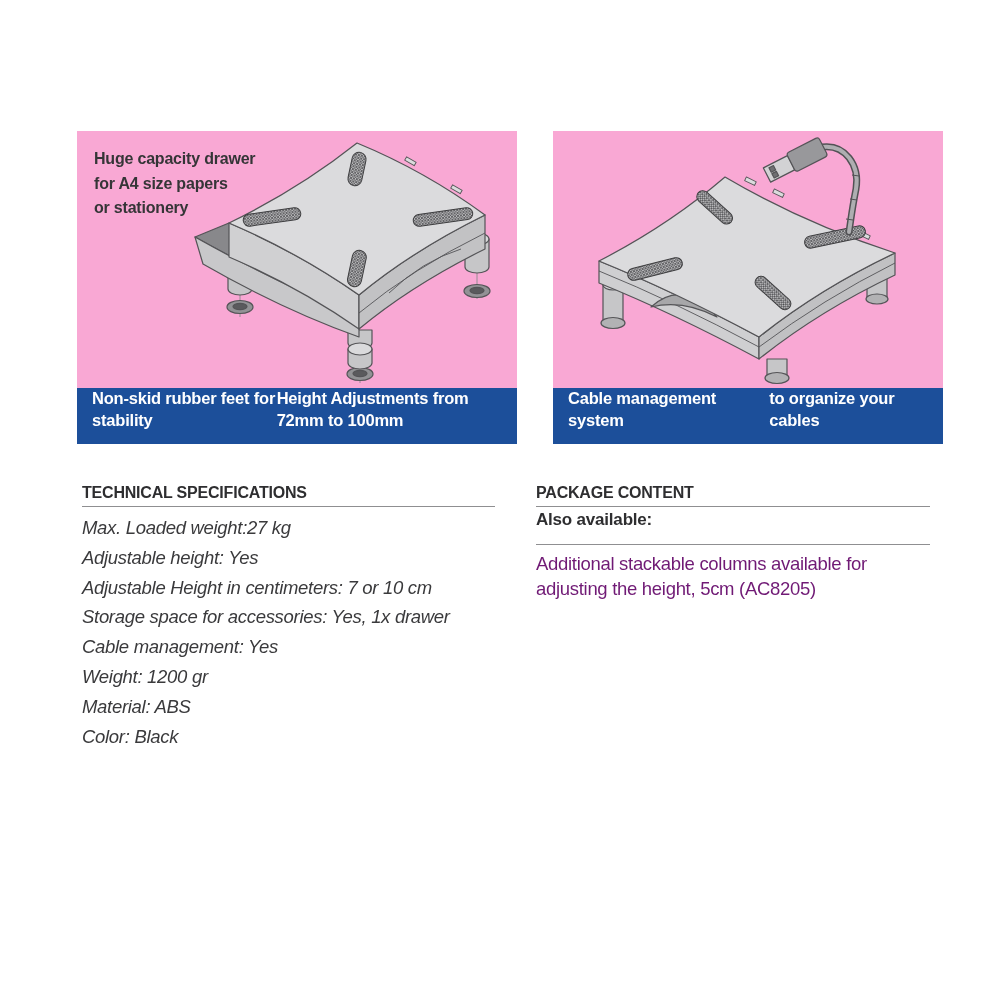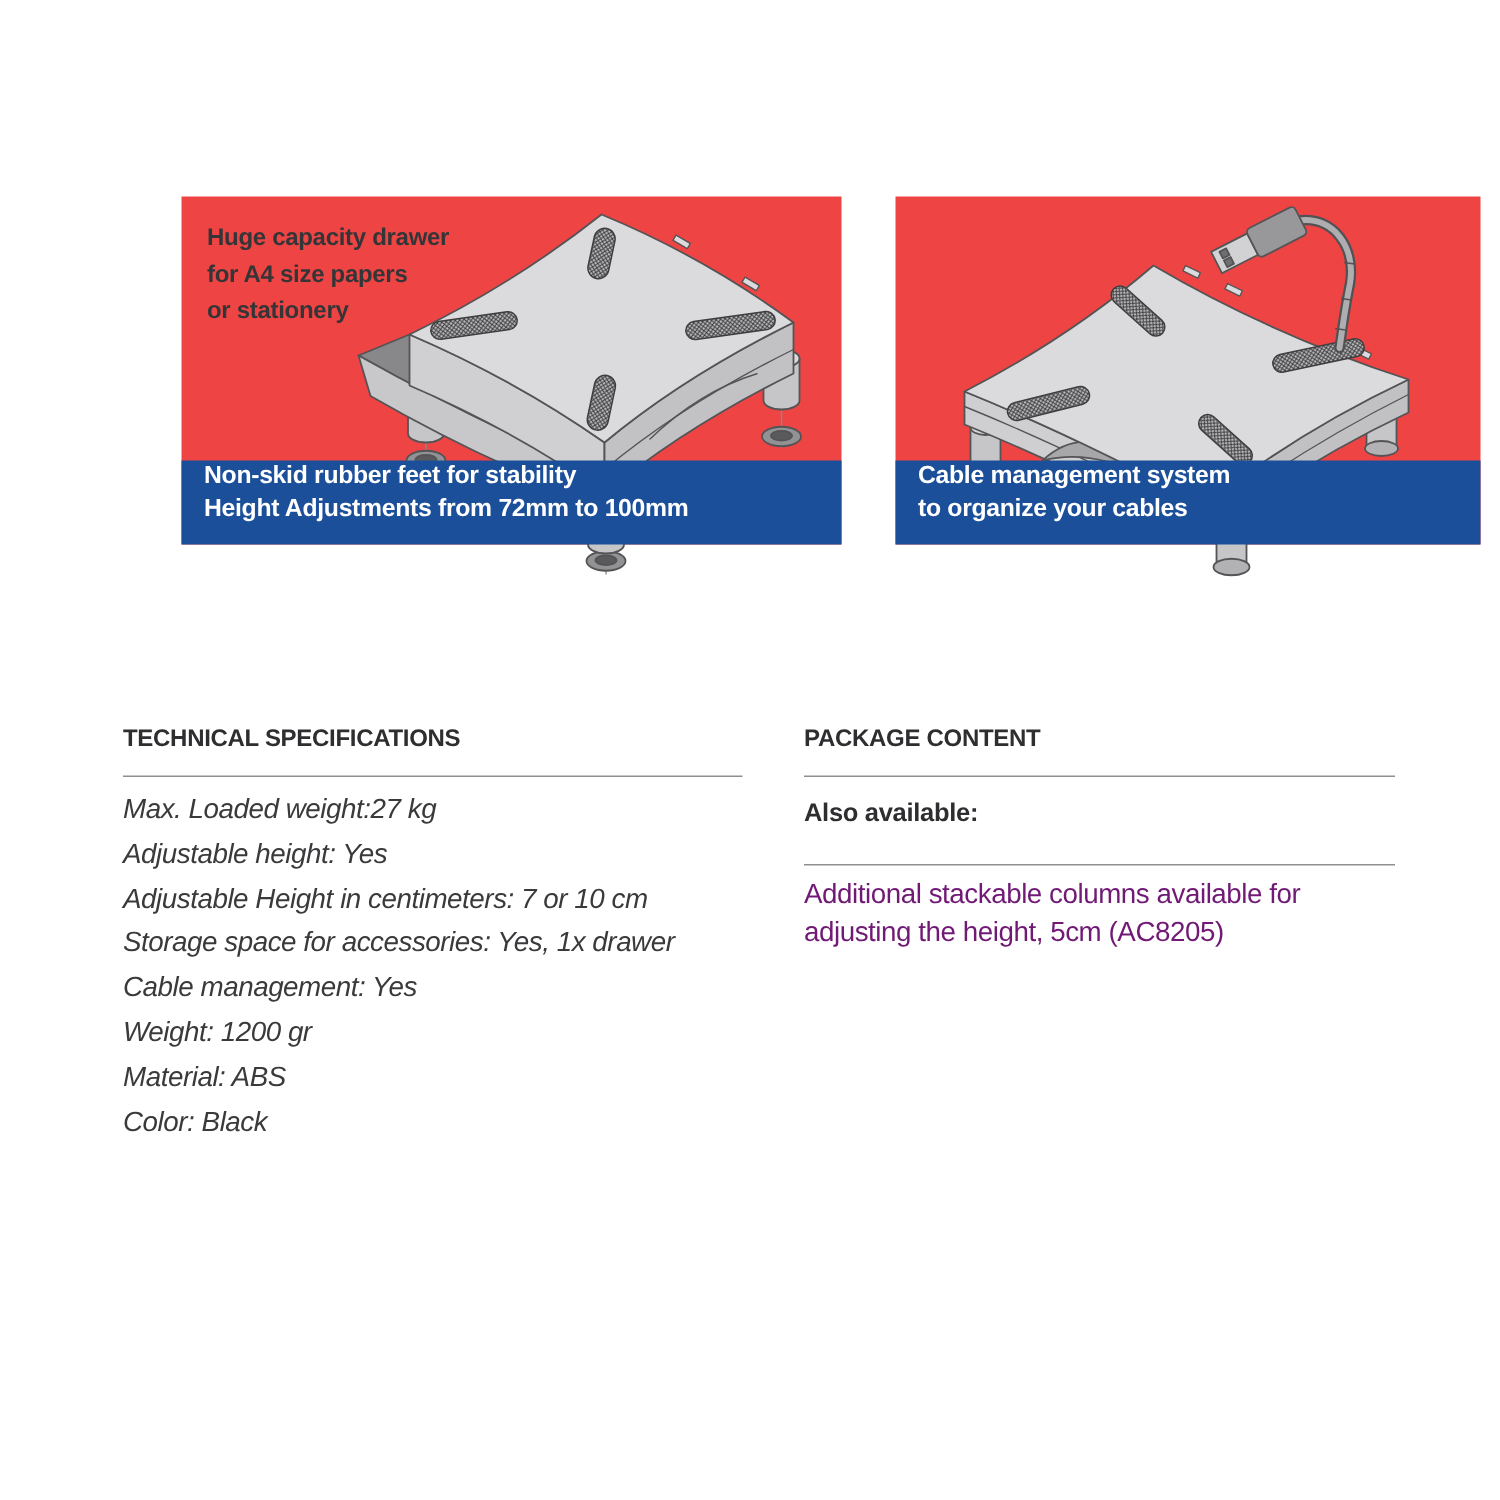--- a/index.html
+++ b/index.html
@@ -2,50 +2,50 @@
 <html><head>
 <meta charset="utf-8">
 <style>
   * { margin:0; padding:0; box-sizing:border-box; }
   html,body { background:#ffffff; }
   .page {
     position:relative; width:1000px; height:1000px; background:#ffffff;
     font-family:"Liberation Sans", sans-serif; color:#3a3a3c; overflow:hidden;
   }
   
-  .panel { position:absolute; top:131px; height:232px; background:#ef4444;margin-left:44px; }
+  .panel { position:absolute; top:131px; height:313px; background:#f9a8d4; }
   .panel-drawer { left:77px;  width:440px; }
   .panel-cable  { left:553px; width:390px; }
   .illustration { position:absolute; top:0; left:0; }
   .annotation {
     position:absolute; top:16px; left:17px; font-weight:bold; font-size:16px;
     line-height:24.5px; color:#353537; letter-spacing:-0.2px;
   }
   .caption-bar {
     position:absolute; left:0; bottom:0; width:100%; height:56px;
     background:#1c4f9a; color:#ffffff; font-weight:bold; font-size:16.5px;
     line-height:21.5px; letter-spacing:-0.2px;
-    display:flex; flex-direction:column; padding-left:15px;
+    display:flex; flex-direction:row; justify-content:center; padding-left:15px;
   }
   
   .col { position:absolute; top:483px; }
   .col-specs   { left:82px;  width:413px; }
   .col-package { left:536px; width:394px; }
   .col h2 {
     font-size:16px; font-weight:bold; color:#2e2e30; letter-spacing:-0.2px;
-    line-height:19px; padding-bottom:15px; border-bottom:1px solid #8f8f91;
+    line-height:19px; padding-bottom:4px; border-bottom:1px solid #8f8f91;
   }
   .spec-list { list-style:none; margin-top:6px; }
   .spec-list li, .pkg-content {
     font-size:18.5px; line-height:29.8px; letter-spacing:-0.3px; color:#3a3a3c;font-style:italic;
   }
   .pkg-content { margin-top:6px; }
   .also-label {
     font-size:17px; font-weight:bold; color:#2e2e30; letter-spacing:-0.2px;
-    margin-top:14px; line-height:20px; padding-bottom:24px; border-bottom:1px solid #8f8f91;
+    margin-top:3px; line-height:20px; padding-bottom:14px; border-bottom:1px solid #8f8f91;
   }
   .also-text {
     margin-top:7px; width:382px; font-size:18.5px; line-height:24.5px;
     letter-spacing:-0.3px; color:#701a75;
   }
   svg { display:block; }
 </style>
 </head>
 <body>
 

